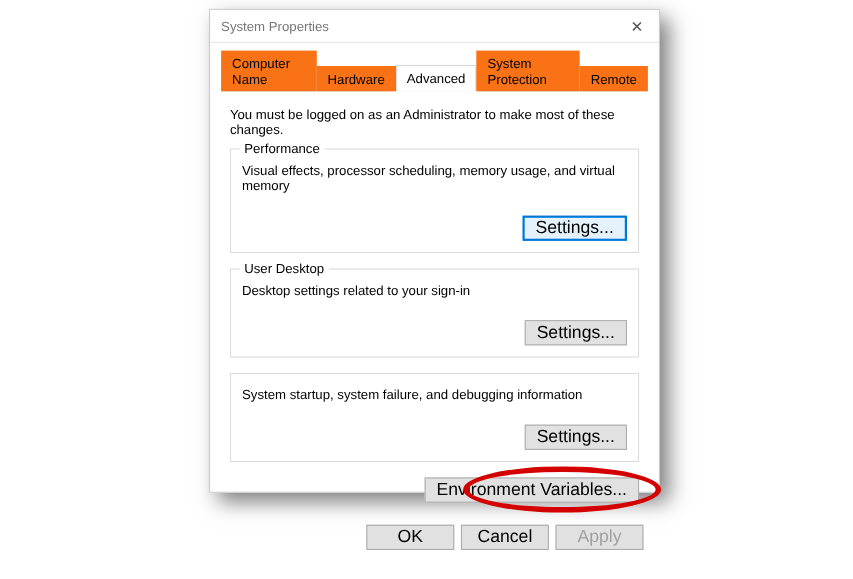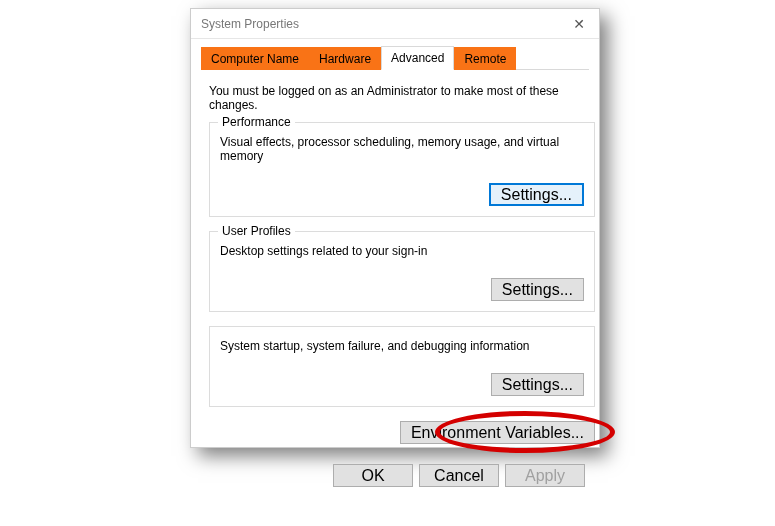--- a/index.html
+++ b/index.html
@@ -48,21 +48,21 @@
       top: 1px;
       background: #f97316;
       cursor: pointer;
     }
     .tab.active {
       border: 1px solid #d9d9d9;
       border-bottom: 1px solid #fff;
       background: #fff;
     }
     .content {
-      padding: 10px 4px 8px 18px;
+      padding: 10px 18px 8px 18px;
     }
     .intro {
       margin: 4px 0 10px 0;
       font-size: 12px;
     }
     .group {
       border: 1px solid #dcdcdc;
       padding: 12px 10px 10px 10px;
       margin-bottom: 14px;
       position: relative;
@@ -129,36 +129,37 @@
 <div class="dialog">
   <div class="titlebar">
     <span class="title">System Properties</span>
     <span class="close-icon">✕</span>
   </div>
 
   <div class="tabs">
     <div class="tab">Computer Name</div>
     <div class="tab">Hardware</div>
     <div class="tab active">Advanced</div>
+    <div class="tab">System Protection</div>
     <div class="tab">Remote</div>
   </div>
 
   <div class="content">
     <div class="intro">You must be logged on as an Administrator to make most of these changes.</div>
 
     <div class="group">
       <div class="group-label">Performance</div>
       <div class="group-desc">Visual effects, processor scheduling, memory usage, and virtual memory</div>
       <div class="group-btnrow">
         <button class="btn highlighted">Settings...</button>
       </div>
     </div>
 
     <div class="group">
-      <div class="group-label">User Profiles</div>
+      <div class="group-label">User Desktop</div>
       <div class="group-desc">Desktop settings related to your sign-in</div>
       <div class="group-btnrow">
         <button class="btn">Settings...</button>
       </div>
     </div>
 
     <div class="group">
       <div class="group-desc">System startup, system failure, and debugging information</div>
       <div class="group-btnrow">
         <button class="btn">Settings...</button>

